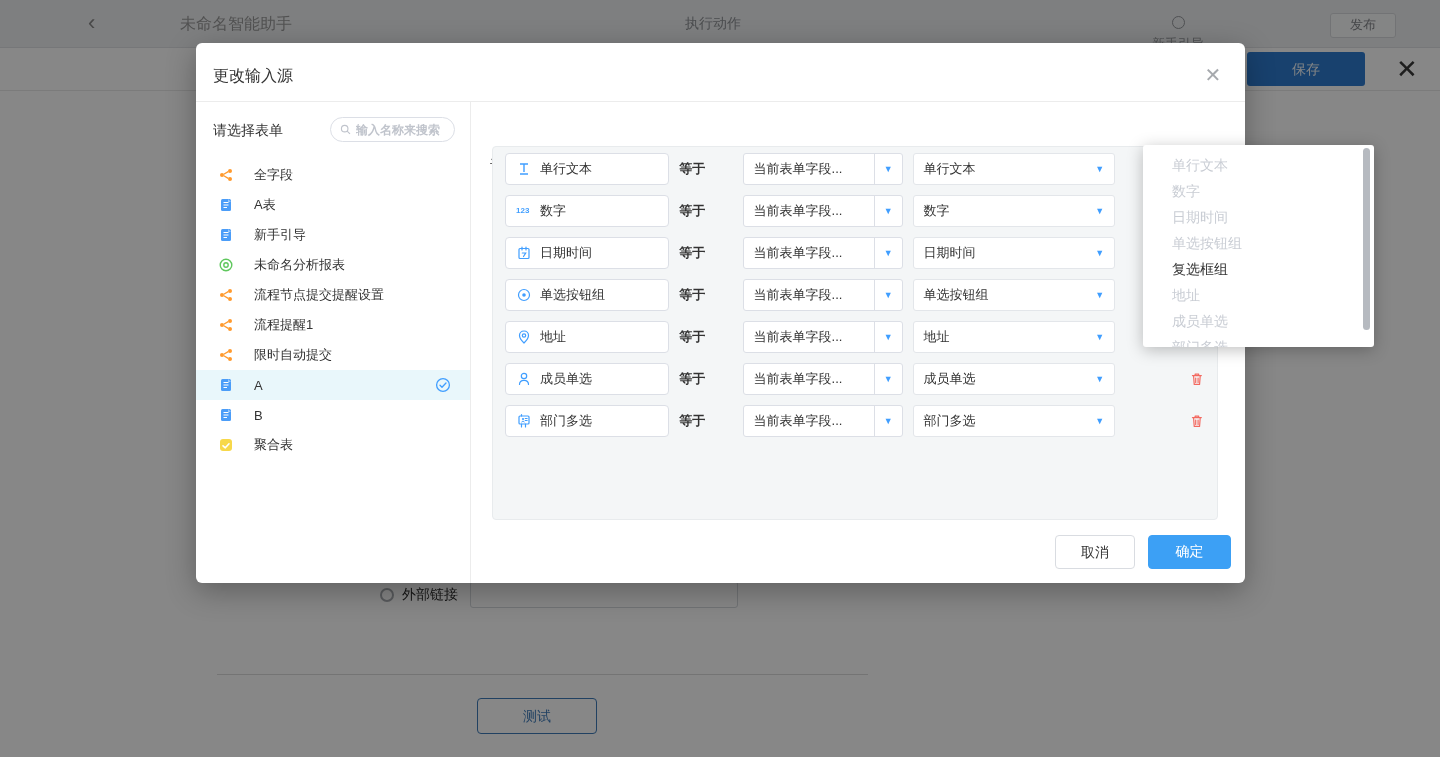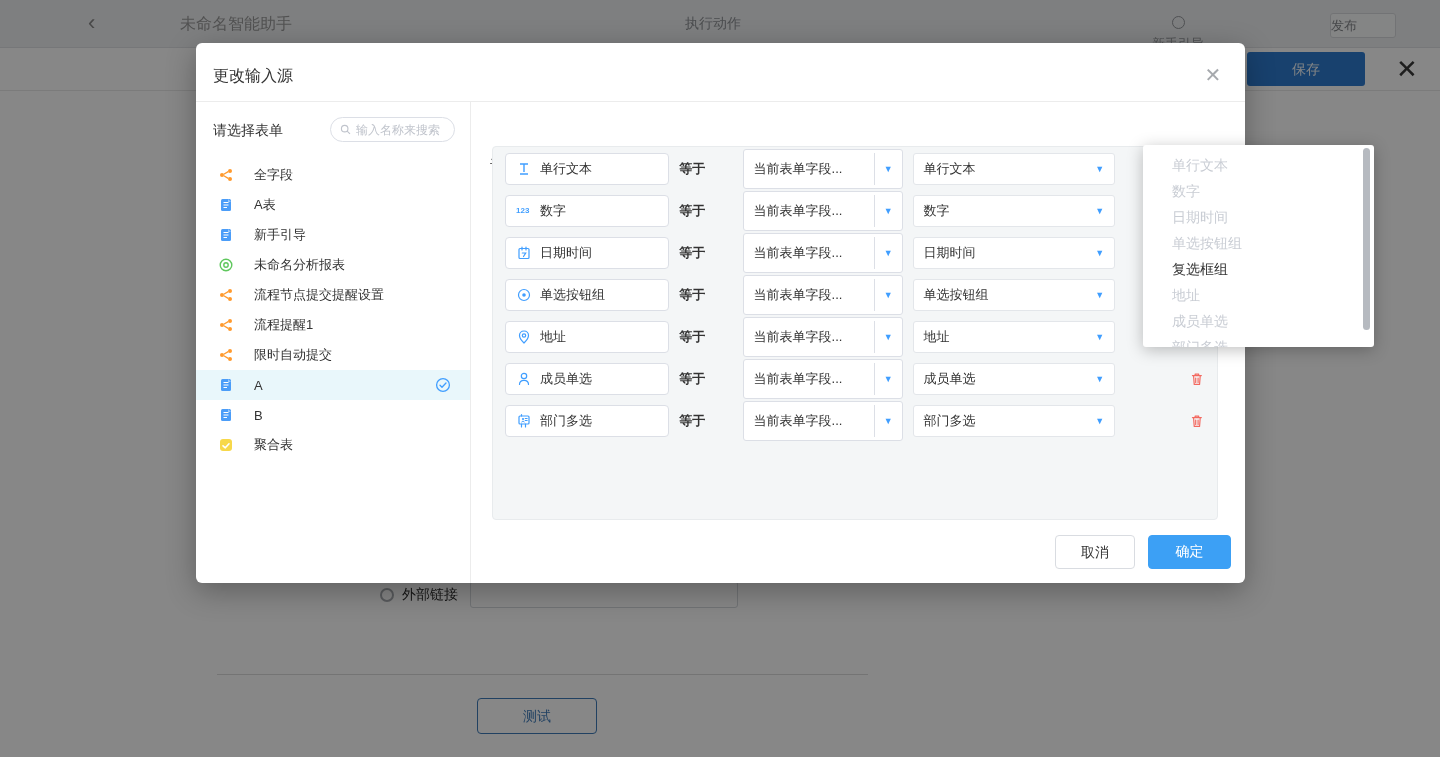--- a/index.html
+++ b/index.html
@@ -7,21 +7,21 @@
   body { position:relative; font-family:"Liberation Sans","DejaVu Sans",sans-serif; background:#fff; color:#333; }
 
   
   .page { position:absolute; inset:0; z-index:1; background:#fff; }
   .topbar { position:absolute; left:0; top:0; width:1440px; height:48px; background:#eef0f2; border-bottom:1px solid #dfe1e4; }
   .back-chev { position:absolute; left:88px; top:10px; font-size:22px; color:#8a8a8a; line-height:26px; }
   .page-title { position:absolute; left:180px; top:14px; font-size:16px; color:#9a9a9a; }
   .center-tab { position:absolute; left:685px; top:15px; font-size:14px; color:#8f9296; }
   .help-link { position:absolute; left:1152px; top:16px; font-size:13px; color:#96999d; display:flex; align-items:center; gap:6px;flex-direction:column; }
   .bulb { width:13px; height:13px; border:1.5px solid #96999d; border-radius:50%; display:inline-block; }
-  .topbar-btn { position:absolute; left:1330px; top:13px; width:66px; height:25px; background:#fafbfc; border:1px solid #d8dadd; border-radius:3px; font-size:13px; color:#85888c; line-height:23px; }
+  .topbar-btn { position:absolute; left:1330px; top:13px; width:66px; height:25px; background:#fafbfc; border:1px solid #d8dadd; border-radius:3px; font-size:13px; color:#85888c; text-align:center; line-height:23px;font-family:Liberation Mono, monospace; }
 
   .toolbar { position:absolute; left:0; top:48px; width:1440px; height:43px; background:#ffffff; border-bottom:1px solid #e8e8e8; }
   .save-btn { position:absolute; left:1247px; top:4px; width:118px; height:34px; background:#2e7cd0; border-radius:3px; color:#f2f6fa; font-size:14px; text-align:center; line-height:34px; }
   .toolbar-close { position:absolute; left:1396px; top:2px; font-size:26px; color:#3a3a3a; line-height:38px; }
 
   .radio-row { position:absolute; left:380px; top:581px; display:flex; align-items:center; gap:8px; }
   .radio-circle { width:14px; height:14px; border:2px solid #a9acb1; border-radius:50%; background:#fdfdfd; }
   .radio-label { font-size:14px; color:#2b2b2b; }
   .url-input { width:268px; height:27px; border:1px solid #d6d9dd; border-radius:3px; background:#fff; margin-left:4px; }
   .content-divider { position:absolute; left:217px; top:674px; width:651px; height:1px; background:#dcdcdc; }
@@ -33,37 +33,37 @@
   
   .modal { position:absolute; left:196px; top:43px; width:1049px; height:540px; background:#fff; border-radius:6px; z-index:20; box-shadow:0 8px 30px rgba(0,0,0,0.3); }
   .modal-title { position:absolute; left:17px; top:23px; font-size:16px; color:#333;text-align:center; }
   .modal-close { position:absolute; left:1005px; top:20px; font-size:20px; color:#a6a9ad; width:24px; height:24px; text-align:center; line-height:24px; cursor:pointer; }
   .modal-hr { position:absolute; left:0; top:58px; width:1049px; height:1px; background:#ececec; }
   .v-divider { position:absolute; left:274px; top:59px; width:1px; height:481px; background:#ececec; }
 
   
   .side-label { position:absolute; left:17px; top:79px; font-size:14px; color:#333; }
   .search-box { position:absolute; left:134px; top:74px; width:125px; height:25px; border:1px solid #dcdfe6; border-radius:13px; background:#fff; display:flex; align-items:center; padding:0 8px; gap:4px; }
-  .search-box input { border:none; outline:none; width:92px; font-size:12px; color:#666; background:transparent; }
+  .search-box input { border:none; outline:none; width:92px; font-size:12px; color:#666; background:transparent;font-weight:bold; }
   .search-box input::placeholder { color:#c0c4cc; }
   .side-list { position:absolute; left:0; top:117px; width:274px; }
   .side-item { position:relative; height:30px; display:flex; align-items:center; padding-left:22px; gap:20px; font-size:13px; color:#333; cursor:pointer; }
   .side-item.selected { background:#e9f7fb; }
   .side-item .chk { position:absolute; right:19px; top:7px; }
   .icon16 { width:16px; height:16px; flex:none; display:inline-block; }
 
   
   .main-title { position:absolute; left:294px; top:114px; font-size:14px; color:#333; }
   .add-field { position:absolute; left:1143px; top:113px; font-size:14px; color:#3a9cf6; cursor:pointer; display:flex; align-items:center; gap:5px; }
   .add-field .plus { font-size:16px; font-weight:bold; }
   .rows-box { position:absolute; left:296px; top:103px; width:726px; height:374px; background:#f4f6f7; border:1px solid #e8ebed; border-radius:4px; padding:6px 12px; display:flex; flex-direction:column; gap:10px; }
   .frow { display:flex; align-items:center; height:32px; flex:none; }
   .fname { width:166px; height:32px; background:#fff; border:1px solid #dcdfe6; border-radius:4px; display:flex; align-items:center; padding:0 10px; gap:8px; font-size:13px; color:#333; }
   .op { width:46px; margin-left:10px; font-size:13px; color:#333; font-weight:700; }
-  .combo { margin-left:18px; width:160px; height:40px; background:#fff; border:1px solid #dcdfe6; border-radius:3px; display:flex; align-items:center; cursor:pointer; }
+  .combo { margin-left:18px; width:160px; height:32px; background:#fff; border:1px solid #dcdfe6; border-radius:3px; display:flex; align-items:center; cursor:pointer; }
   .combo .ctext { width:131px; padding-left:10px; font-size:13px; color:#333; white-space:nowrap; overflow:hidden; }
   .combo .caret-seg { width:28px; height:32px; border-left:1px solid #dcdfe6; display:flex; align-items:center; justify-content:center; color:#409eff; font-size:9px; }
   .vselect { margin-left:10px; width:205px; height:32px; background:#fff; border:1px solid #e3e6ea; border-radius:3px; display:flex; align-items:center; justify-content:space-between; padding:0 10px; font-size:13px; color:#333; cursor:pointer; }
   .vselect .caret { color:#409eff; font-size:9px; }
   .trash { margin-left:74px; width:16px; height:16px; cursor:pointer; }
 
   .cancel-btn { position:absolute; left:859px; top:492px; width:80px; height:34px; background:#fff; border:1px solid #d9dce1; border-radius:4px; font-size:14px; color:#333; text-align:center; line-height:32px; cursor:pointer; }
   .confirm-btn { position:absolute; left:952px; top:492px; width:83px; height:34px; background:#3ca0f5; border:1px solid #3ca0f5; border-radius:4px; font-size:14px; color:#fff; text-align:center; line-height:32px; cursor:pointer;font-family:Liberation Mono, monospace; }
 
   

